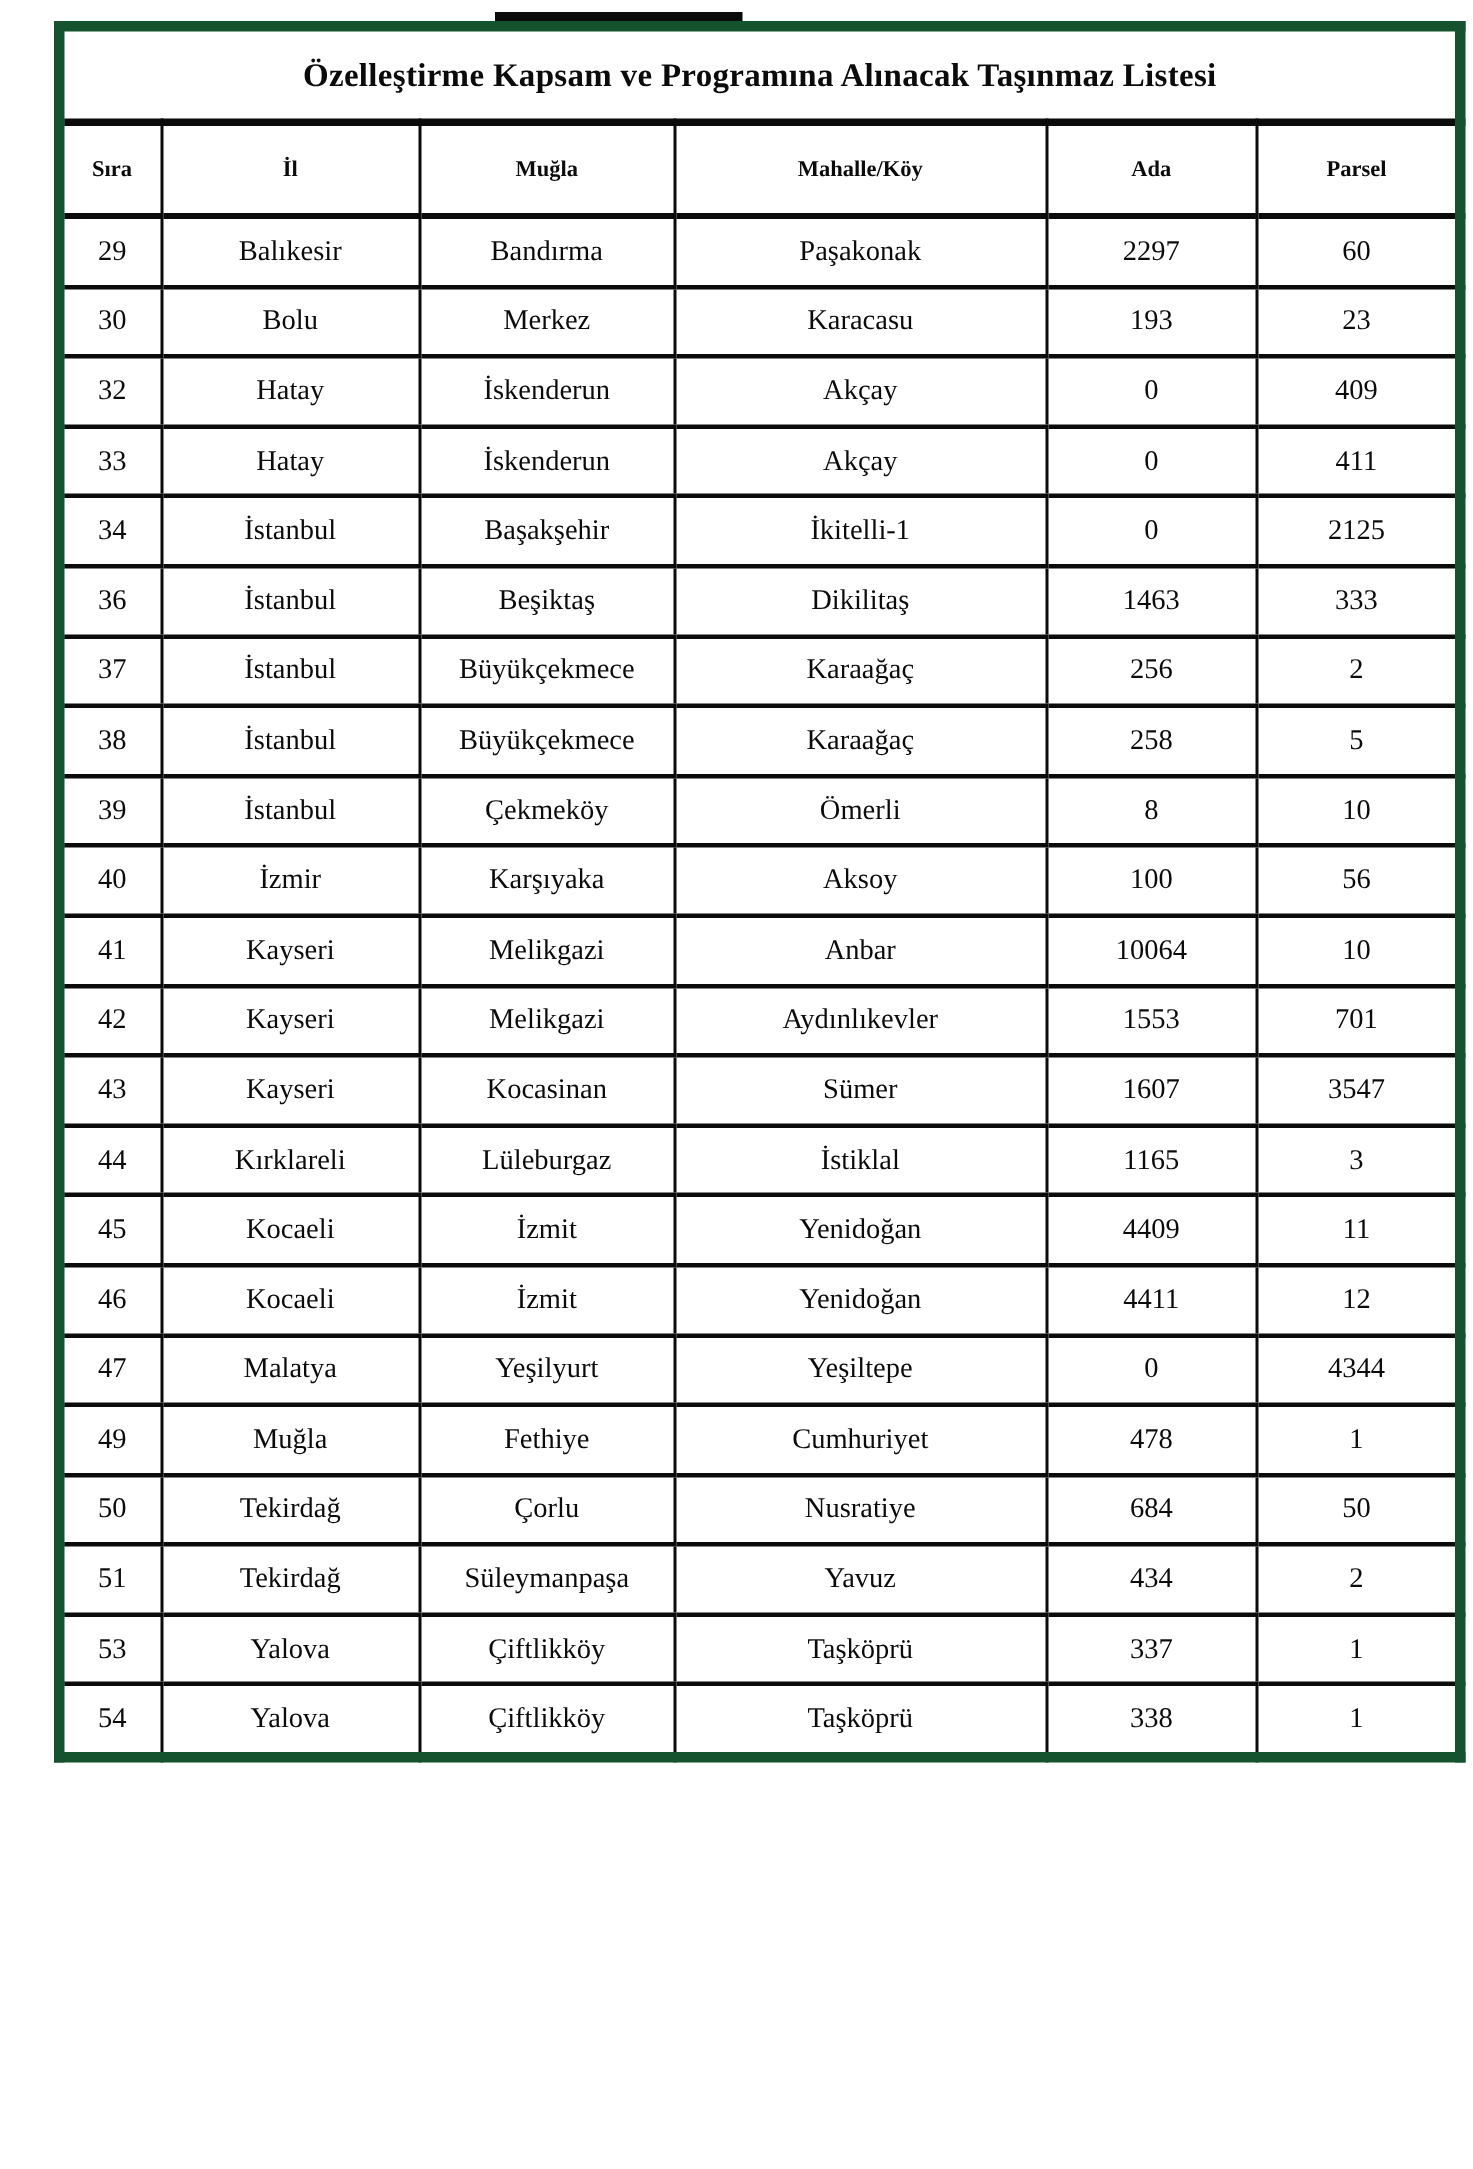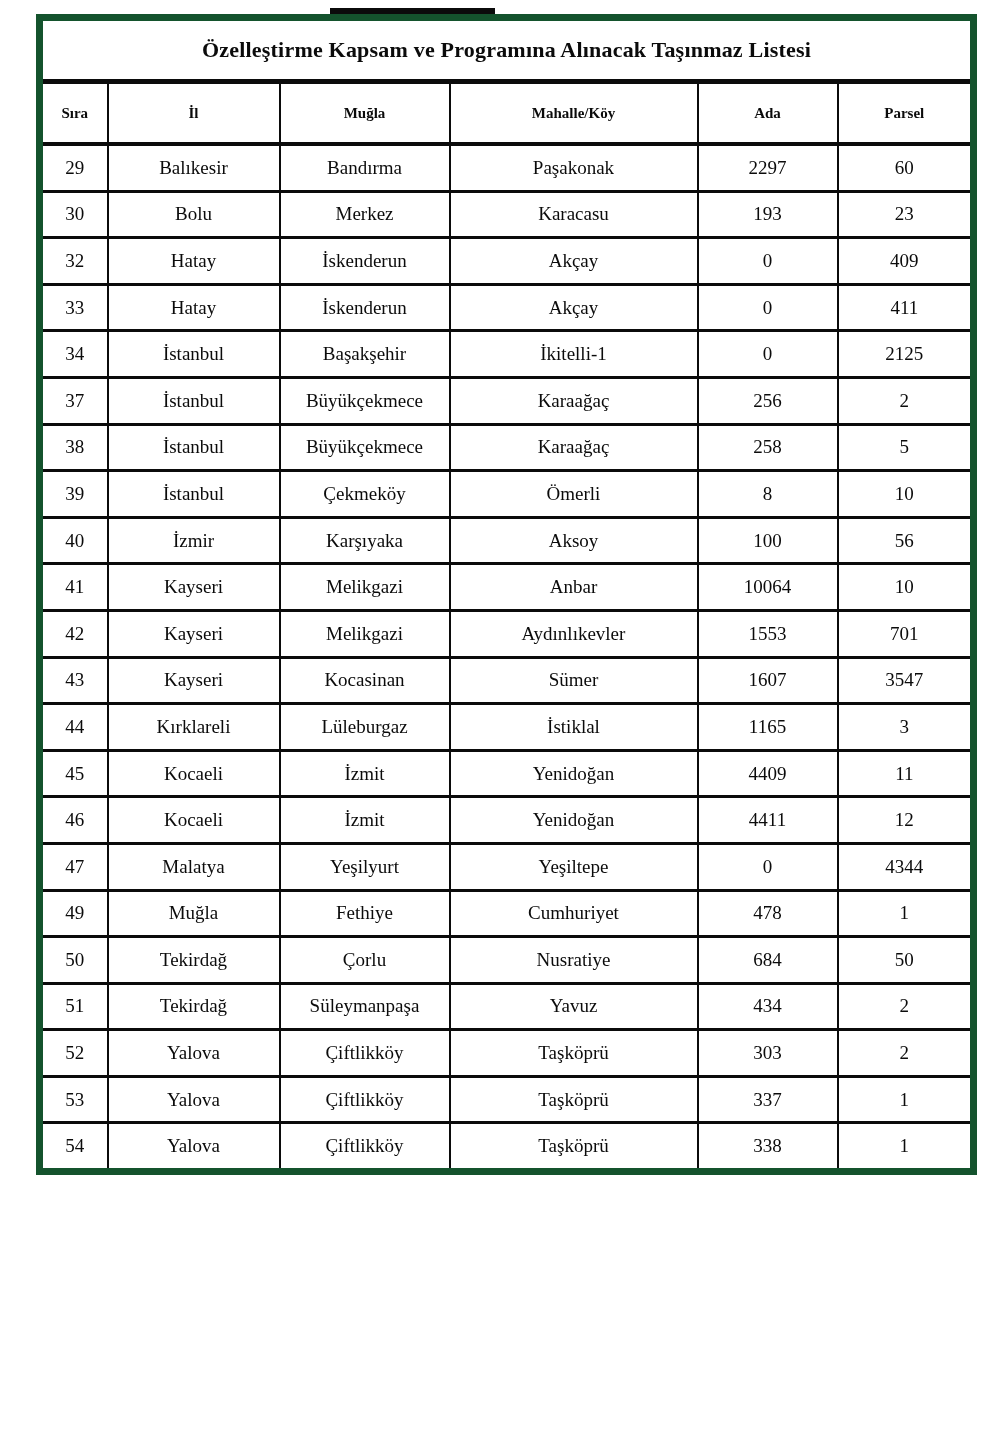--- a/index.html
+++ b/index.html
@@ -122,20 +122,28 @@
       </tr>
       <tr>
         <td>34</td>
         <td>İstanbul</td>
         <td>Başakşehir</td>
         <td>İkitelli-1</td>
         <td>0</td>
         <td>2125</td>
       </tr>
       <tr>
+        <td>36</td>
+        <td>İstanbul</td>
+        <td>Beşiktaş</td>
+        <td>Dikilitaş</td>
+        <td>1463</td>
+        <td>333</td>
+      </tr>
+      <tr>
         <td>37</td>
         <td>İstanbul</td>
         <td>Büyükçekmece</td>
         <td>Karaağaç</td>
         <td>256</td>
         <td>2</td>
       </tr>
       <tr>
         <td>38</td>
         <td>İstanbul</td>
@@ -234,28 +242,20 @@
       </tr>
       <tr>
         <td>51</td>
         <td>Tekirdağ</td>
         <td>Süleymanpaşa</td>
         <td>Yavuz</td>
         <td>434</td>
         <td>2</td>
       </tr>
       <tr>
-        <td>52</td>
-        <td>Yalova</td>
-        <td>Çiftlikköy</td>
-        <td>Taşköprü</td>
-        <td>303</td>
-        <td>2</td>
-      </tr>
-      <tr>
         <td>53</td>
         <td>Yalova</td>
         <td>Çiftlikköy</td>
         <td>Taşköprü</td>
         <td>337</td>
         <td>1</td>
       </tr>
       <tr>
         <td>54</td>
         <td>Yalova</td>

